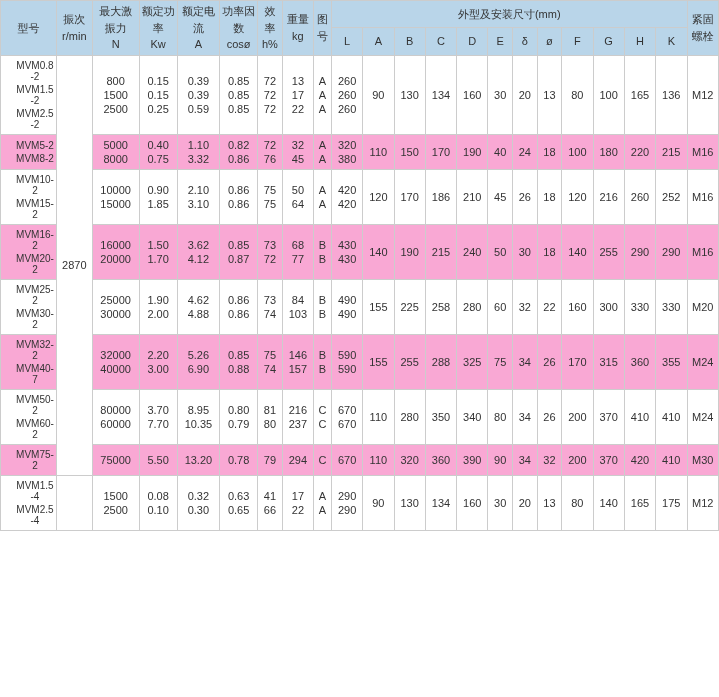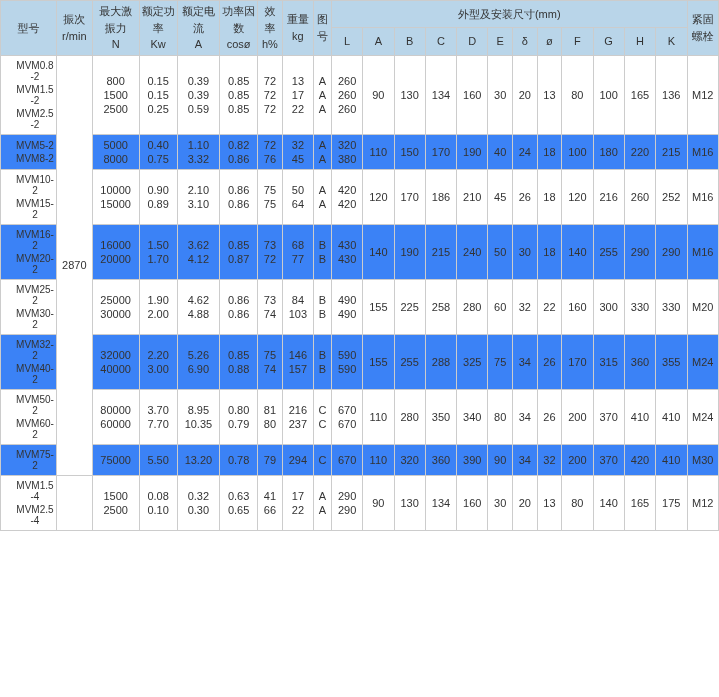--- a/index.html
+++ b/index.html
@@ -1,21 +1,21 @@
 <!DOCTYPE html>
 <html><head>
 <meta charset="utf-8">
 <style>
 *{box-sizing:border-box;margin:0;padding:0}
 body{font-family:Arial,sans-serif;font-size:12px;color:#333;background:#fff}
 table{border-collapse:collapse;width:719px;table-layout:fixed}
 th,td{border:1px solid #ccc;padding:2px 1px;text-align:center;vertical-align:middle;font-size:11px;word-wrap:break-word}
 th{background:#b9d5e9;font-weight:normal;line-height:1.5}
 .odd{background:#fff}
-.even{background:#3b82f6}
+.even{background:#f9a8d4}
 .model{text-align:center;padding-left:14px;font-size:10px}
 .multi div{margin:2px 0}
 </style>
 </head>
 <body>
 
 <table>
 <colgroup>
 <col style="width:50px">
       <col style="width:32px">
@@ -225,21 +225,21 @@
         </td>
         <td>
           <div class="multi">
             <div>10000</div>
             <div>15000</div>
           </div>
         </td>
         <td>
           <div class="multi">
             <div>0.90</div>
-            <div>0.89</div>
+            <div>1.85</div>
           </div>
         </td>
         <td>
           <div class="multi">
             <div>2.10</div>
             <div>3.10</div>
           </div>
         </td>
         <td>
           <div class="multi">
@@ -417,21 +417,21 @@
         <td>160</td>
         <td>300</td>
         <td>330</td>
         <td>330</td>
         <td>M20</td>
       </tr>
       <tr class="even">
         <td class="model">
           <div class="multi">
             <div>MVM32-2</div>
-            <div>MVM40-2</div>
+            <div>MVM40-7</div>
           </div>
         </td>
         <td>
           <div class="multi">
             <div>32000</div>
             <div>40000</div>
           </div>
         </td>
         <td>
           <div class="multi">

